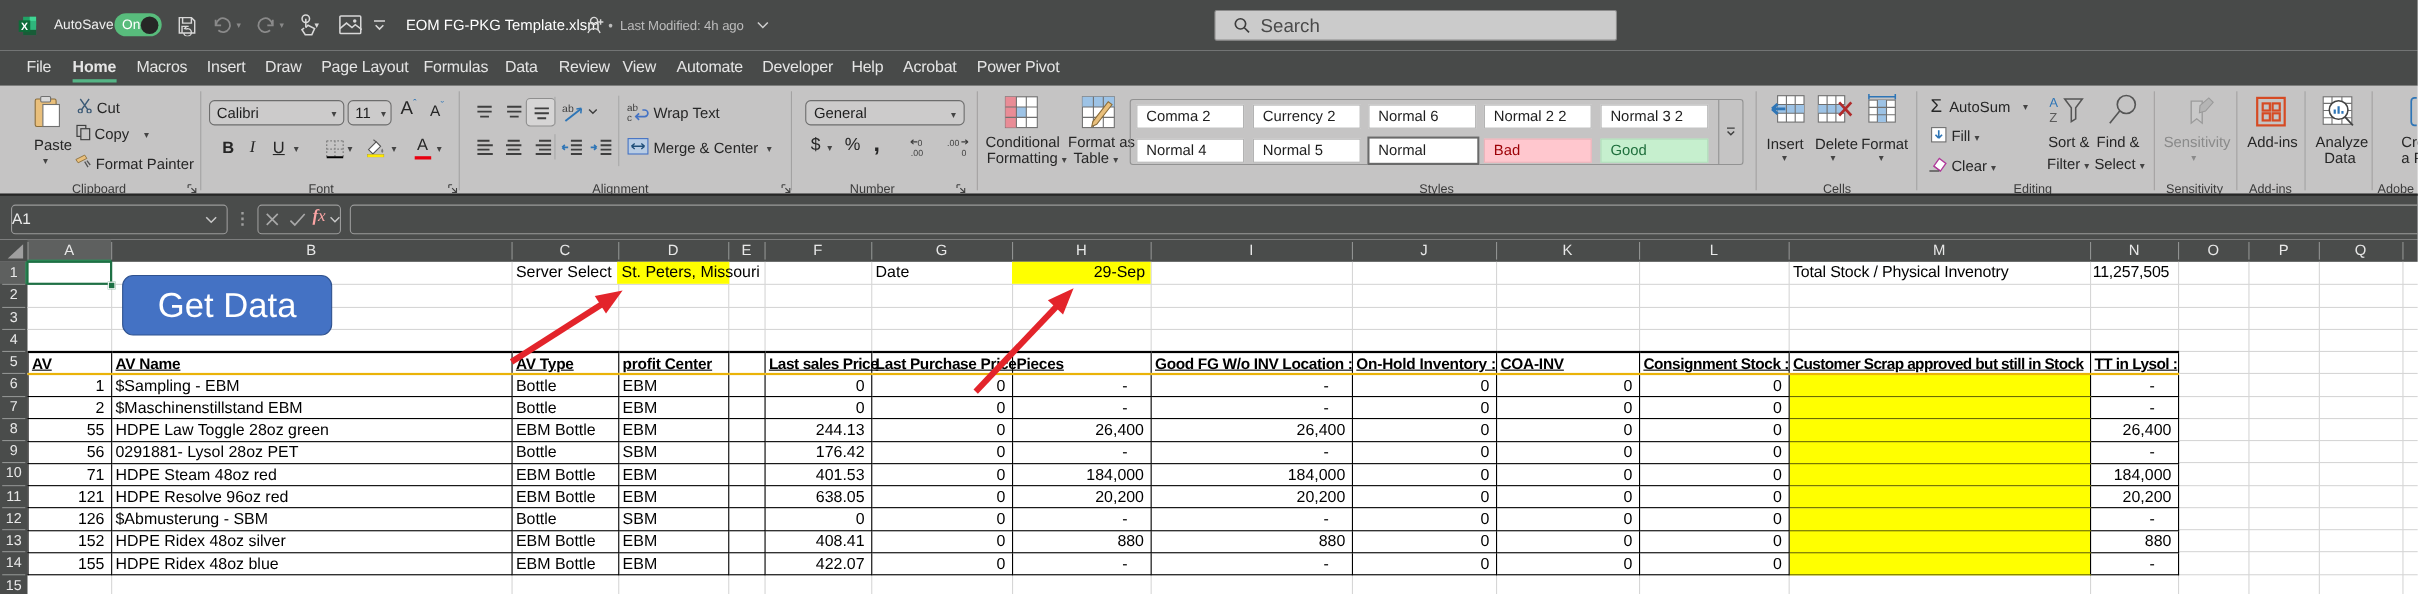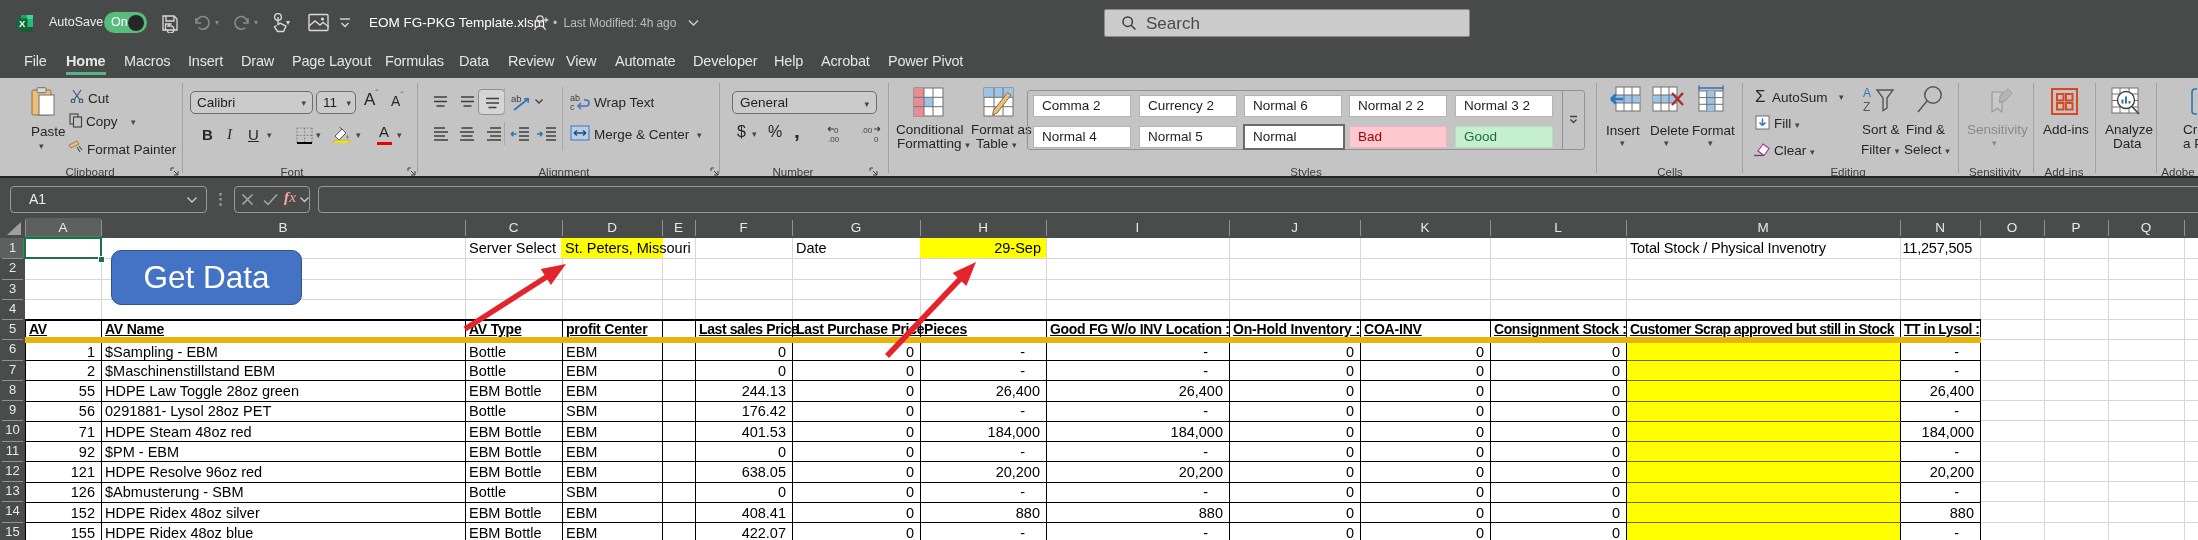--- a/index.html
+++ b/index.html
@@ -27,21 +27,21 @@
 .colhead { position:absolute; top:0; height:20px; line-height:20px; color:#e8e8e8; font-size:13.5px; text-align:center; }
 .colsep { position:absolute; top:2px; width:1px; height:16px; background:#909291; }
 #rowheads { position:absolute; left:0; top:20px; width:25px; height:302px; background:#4a4c4b; }
 .rowhead { position:absolute; left:0; width:25px; color:#e8e8e8; font-size:13px; text-align:center; }
 .vline { position:absolute; top:20px; width:1px; background:#d6d6d6; }
 .hline { position:absolute; left:25px; width:2173px; height:1px; background:#d6d6d6; }
 .cell { position:absolute; white-space:nowrap; font-size:14.5px; color:#000; }
 
 #dtable { position:absolute; left:25px; top:101px; border-collapse:collapse; table-layout:fixed; width:1956px; }
 #dtable td { border:1px solid #000; padding:0 6px 0 3px; font-size:14.5px; height:20.25px; white-space:nowrap; overflow:visible; background:#fff; }
-#dtable tr.hdr td { border-top:2px solid #000; border-bottom:6px solid #eab308; font-weight:bold; height:20.4px; font-size:14px; letter-spacing:-0.2px; }
+#dtable tr.hdr td { border-top:2px solid #000; border-bottom:2px solid #eab308; font-weight:bold; height:20.4px; font-size:14px; letter-spacing:-0.2px; }
 #dtable td.num { text-align:right; }
 #dtable td.dash { text-align:right; padding-right:21px; }
 #dtable td.yel { background:#ffff00; border-top-color:#6b6b00; border-bottom-color:#6b6b00; }
 .u { text-decoration:underline; }
 </style>
 </head>
 <body>
 <div class="abs" id="titlebar">
 
   <svg class="abs" style="left:16px;top:15px" width="17" height="17" viewBox="0 0 17 17">
@@ -403,21 +403,21 @@
   <div class="gsep" style="left:2156px;"></div>
 
   <svg class="abs" style="left:2191px;top:9px" width="7" height="29" viewBox="0 0 7 29">
     <path d="M6 2 h-2 a3 3 0 0 0 -3 3 v19 a3 3 0 0 0 3 3 h2" fill="none" stroke="#2e75b6" stroke-width="1.6"></path>
   </svg>
   <div class="rtext" style="left:2183px;top:44px;">Cre</div>
   <div class="rtext" style="left:2183px;top:58px;">a P</div>
   <div class="glabel" style="left:2148px;width:60px;">Adobe</div>
 </div>
 <div class="abs" id="fxbar">
-  <div class="abs" style="left:10px;top:8px;width:197px;height:27px;border:1px solid #9a9a9a;border-radius:4px;color:#ececec;font-size:14px;line-height:25px;padding-left:18px;">A1</div>
+  <div class="abs" style="left:10px;top:8px;width:197px;height:27px;border:1px solid #9a9a9a;border-radius:4px;color:#ececec;font-size:14px;line-height:25px;padding-left:0;">A1</div>
   <svg class="abs" style="left:186px;top:18px" width="12" height="9" viewBox="0 0 12 9" fill="none" stroke="#c9c9c9" stroke-width="1.4">
       <path d="M1.5 1.5 l4.5 4.5 4.5-4.5"></path>
     </svg>
   <div class="abs" style="left:213px;top:12px;color:#9f9f9f;font-size:15px;font-weight:bold;">⋮</div>
   <div class="abs" style="left:234px;top:8px;width:76px;height:27px;border:1px solid #9a9a9a;border-radius:4px;"></div>
   <svg class="abs" style="left:241px;top:15px" width="13" height="13" viewBox="0 0 13 13" stroke="#a8a8a8" stroke-width="1.5">
       <path d="M1.5 1.5 L11.5 11.5 M11.5 1.5 L1.5 11.5"></path>
     </svg>
   <svg class="abs" style="left:263px;top:15px" width="15" height="13" viewBox="0 0 15 13" fill="none" stroke="#a8a8a8" stroke-width="1.5">
       <path d="M1 7.5 l4 4 L14 1.5"></path>
@@ -660,36 +660,20 @@
           <td class="num">0</td>
           <td class="num">184,000</td>
           <td class="num">184,000</td>
           <td class="num">0</td>
           <td class="num">0</td>
           <td class="num">0</td>
           <td class="yel"></td>
           <td class="num">184,000</td>
         </tr>
     <tr>
-          <td class="num">92</td>
-          <td>$PM - EBM</td>
-          <td>EBM Bottle</td>
-          <td>EBM</td>
-          <td></td>
-          <td class="num">0</td>
-          <td class="num">0</td>
-          <td class="dash">-</td>
-          <td class="dash">-</td>
-          <td class="num">0</td>
-          <td class="num">0</td>
-          <td class="num">0</td>
-          <td class="yel"></td>
-          <td class="dash">-</td>
-        </tr>
-    <tr>
           <td class="num">121</td>
           <td>HDPE Resolve 96oz red</td>
           <td>EBM Bottle</td>
           <td>EBM</td>
           <td></td>
           <td class="num">638.05</td>
           <td class="num">0</td>
           <td class="num">20,200</td>
           <td class="num">20,200</td>
           <td class="num">0</td>

